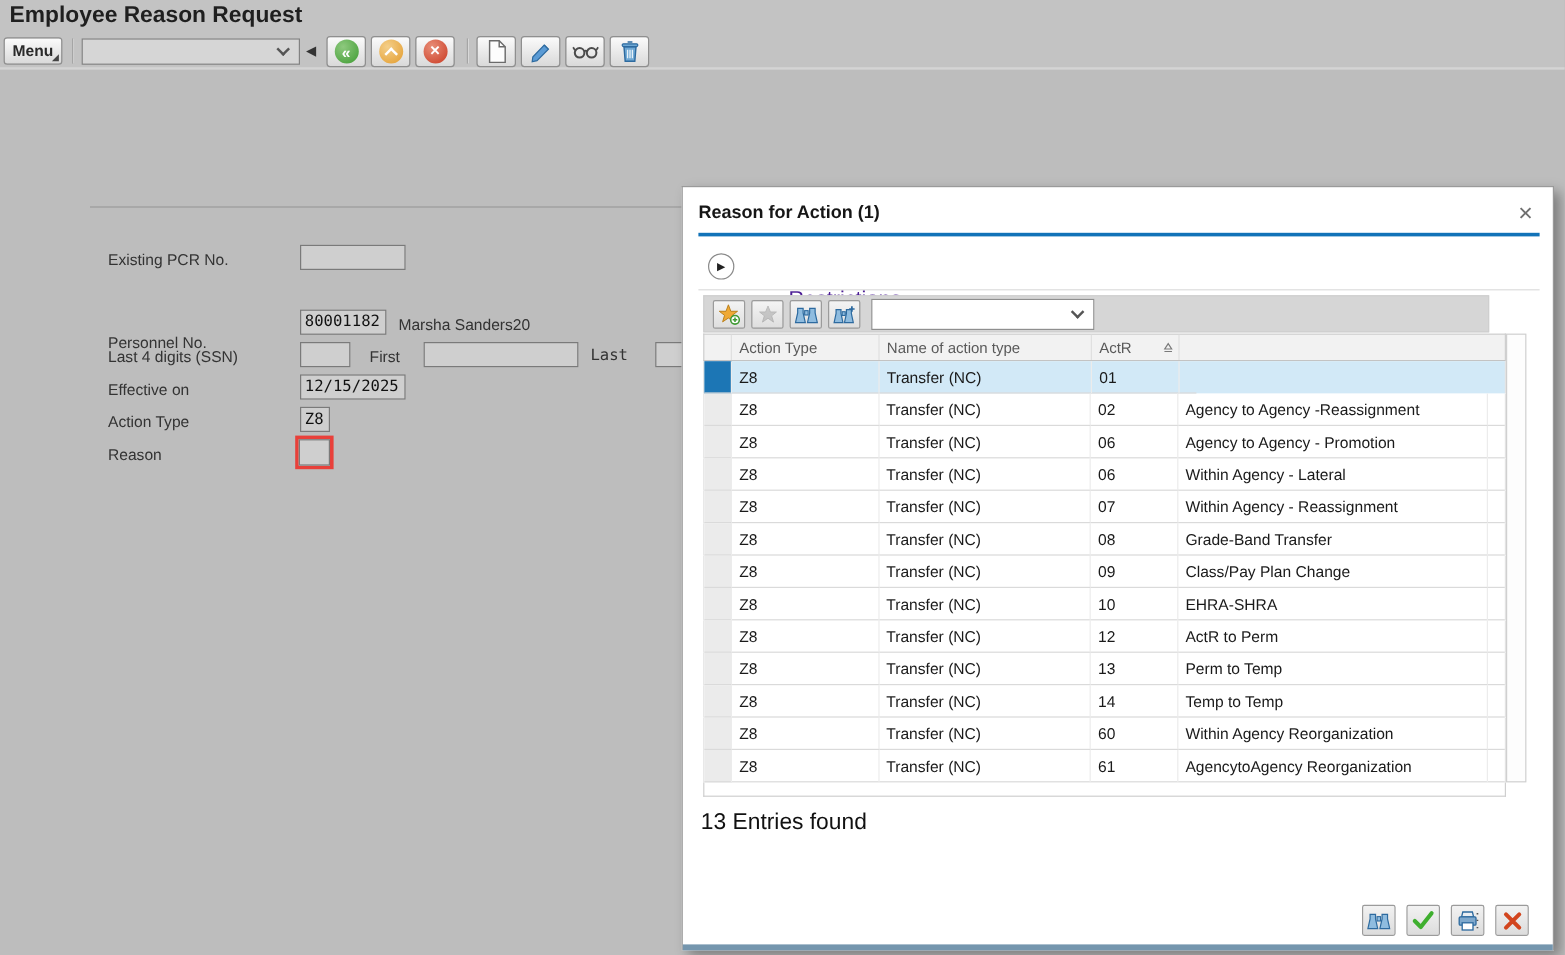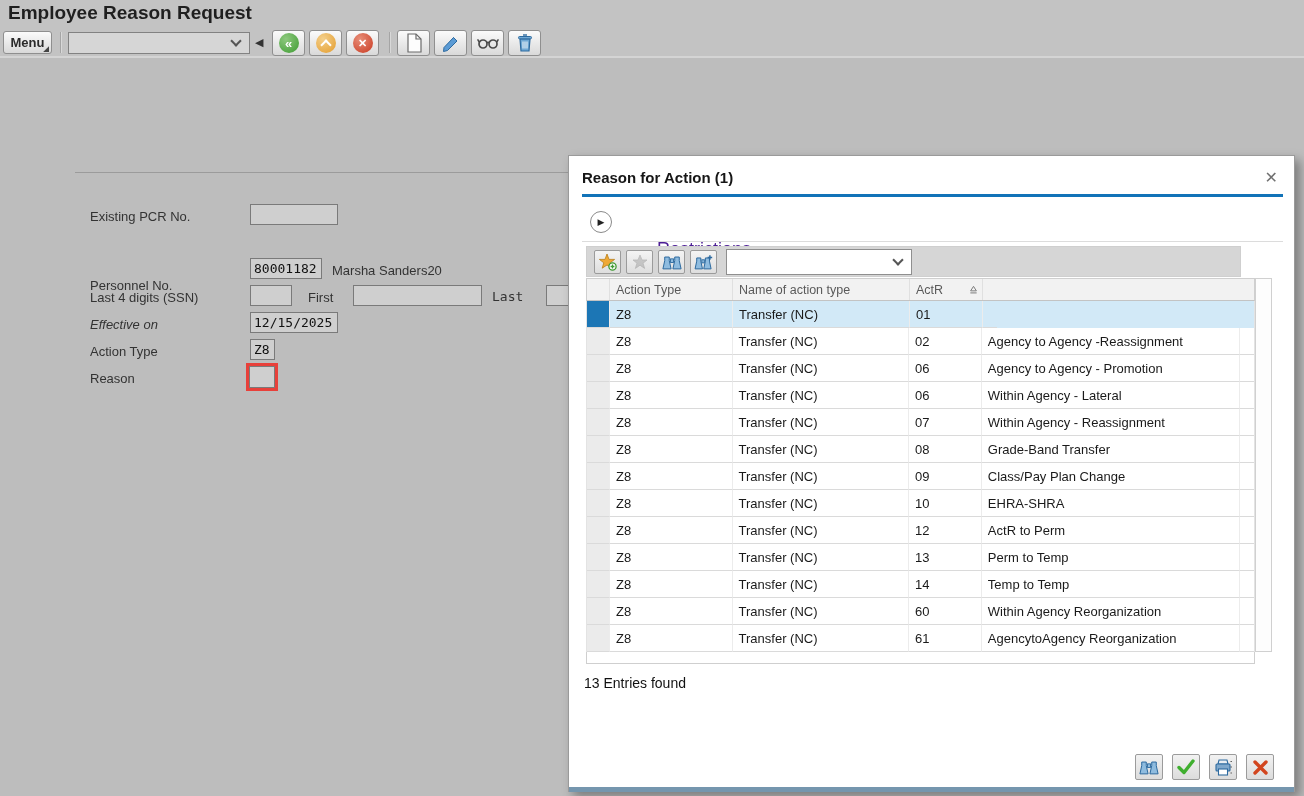--- a/index.html
+++ b/index.html
@@ -86,21 +86,21 @@
   .trow .tcell { display:flex; align-items:center; padding-left:6px; border-bottom:1px solid #dadada; border-right:1px solid #ececec; color:#1a1a1a; }
   .trow.sel { background:#d2e9f7; }
   .trow.sel .selcell { background:#1c76b5; }
   .selcell { width:23px; background:#ebebeb; padding-left:0 !important; }
   .c0 { width:123px; } .c1 { width:177px; } .c2 { width:73px; } .c3 { width:259px; } .fillc { width:14px; }
   .hsel { width:23px; padding-left:0 !important; }
   .tfoot-strip { height:12px; background:#fff; border:1px solid #cfcfcf; border-top:none; }
   .vscroll { position:absolute; left:686px; top:122px; width:17px; height:374px; background:#fdfdfd; border:1px solid #d0d0d0; }
   .sort-ic { margin-left:auto; margin-right:4px; }
 
-  .status-text { position:absolute; left:15px; top:519px; font-size:14px; color:#111; }
+  .status-text { position:absolute; left:15px; top:519px; font-size:19px; color:#111; }
 
   .dlg-action-btn {
     position:absolute; top:598px; width:28px; height:26px;
     background:linear-gradient(#f2f2f2,#dcdcdc); border:1px solid #9b9b9b; border-radius:2px;
     display:flex; align-items:center; justify-content:center;
   }
 </style>
 </head>
 <body>
 
@@ -175,21 +175,21 @@
 <input class="finput" style="left: 250px; top: 258px; width: 72px;" value="80001182">
 <span class="ftext" style="left:332px; top:263px;">Marsha Sanders20</span>
 
 <span class="flabel" style="top:290px;">Last 4 digits (SSN)</span>
 <input class="finput" style="left: 250px; top: 285px; width: 42px;" value="">
 <span class="ftext" style="left:308px; top:290px;">First</span>
 <input class="finput" style="left: 353px; top: 285px; width: 129px;" value="">
 <span class="ftext fmono" style="left:492px; top:289px;">Last</span>
 <input class="finput" style="left: 546px; top: 285px; width: 90px;" value="">
 
-<span class="flabel" style="top:317px;font-style:italic;">Effective on</span>
+<span class="flabel" style="top:317px;">Effective on</span>
 <input class="finput" style="left: 250px; top: 312px; width: 88px;" value="12/15/2025">
 
 <span class="flabel" style="top:344px;">Action Type</span>
 <input class="finput" style="left: 250px; top: 339px; width: 25px;" value="Z8">
 
 <span class="flabel" style="top:371px;">Reason</span>
 <span class="red-hl" style="left:246px; top:363px; width:32px; height:28px;">
   <input class="finput" value="" style="">
 </span>
 

